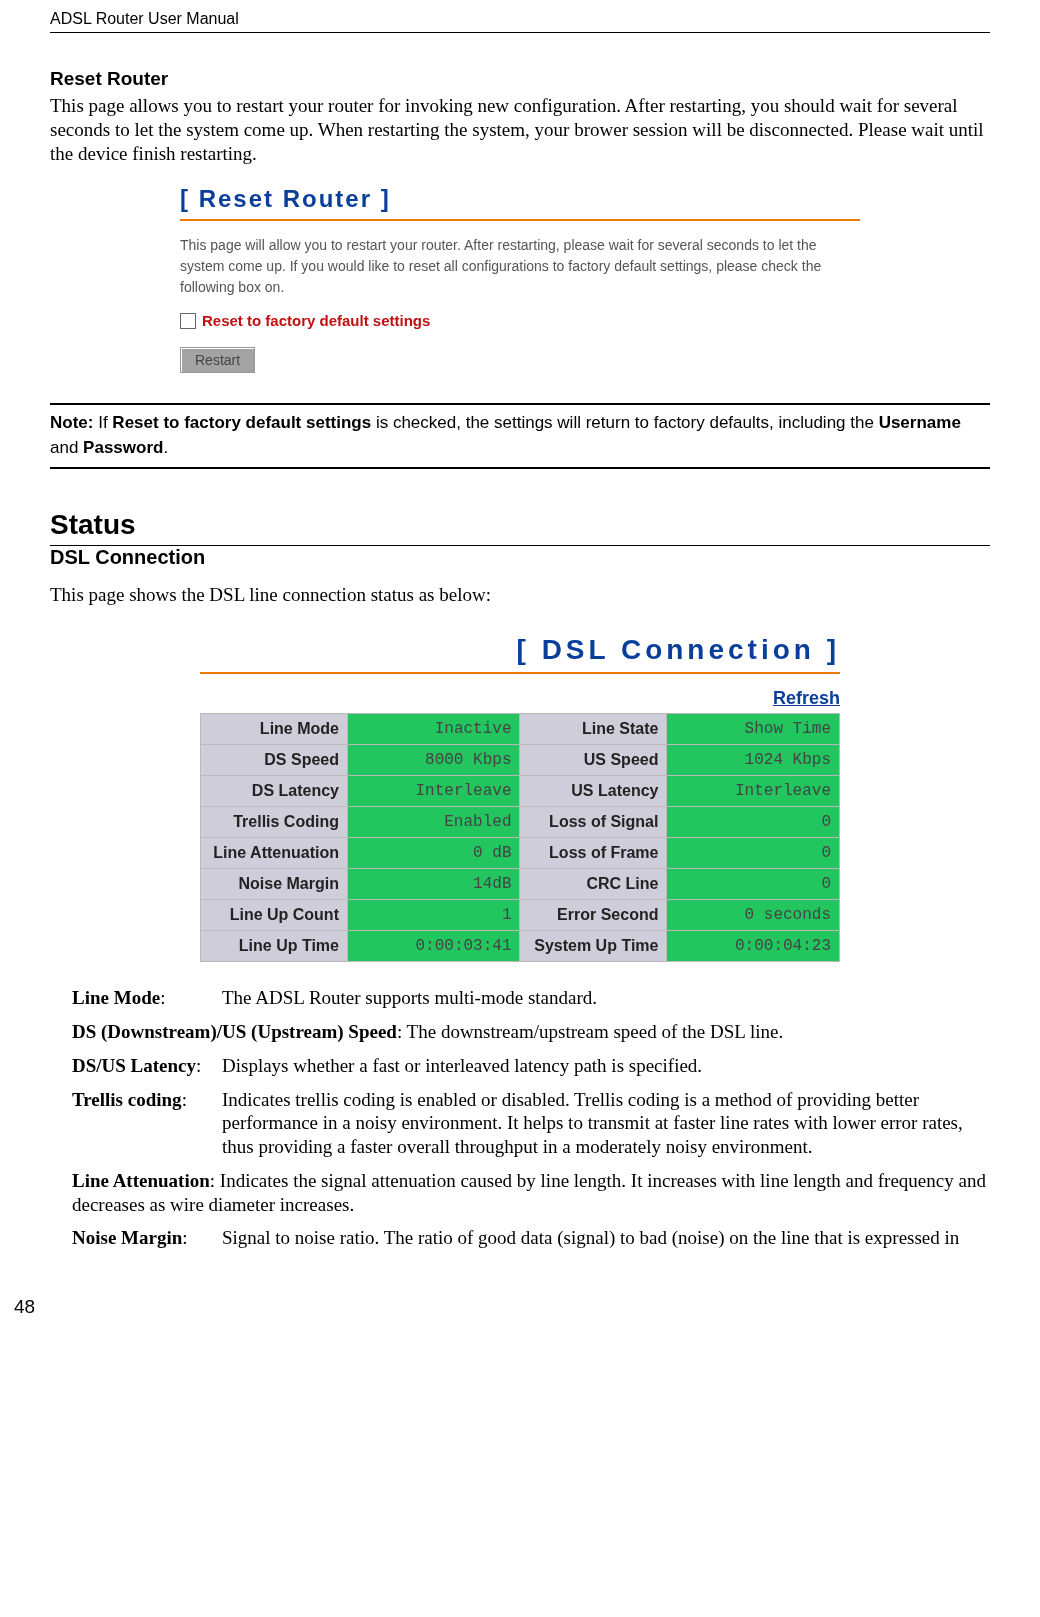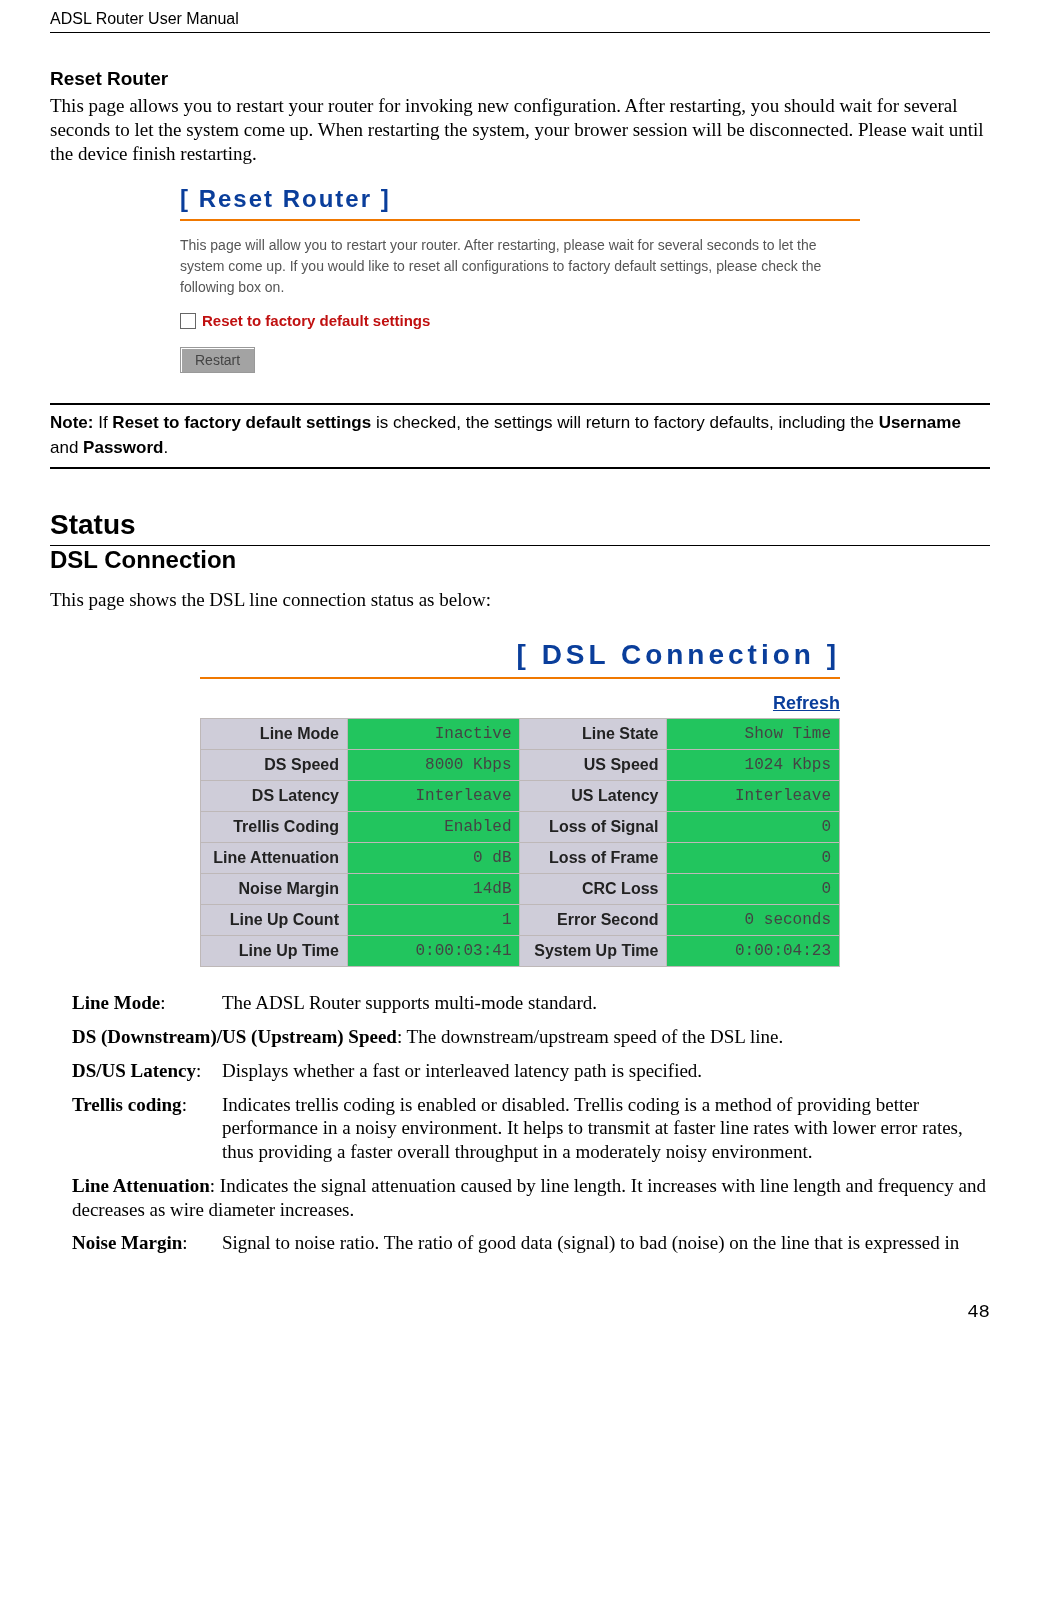--- a/index.html
+++ b/index.html
@@ -93,21 +93,21 @@
   .h1 {
     font-family: Verdana, Geneva, sans-serif;
     font-weight: bold;
     font-size: 28px;
     border-bottom: 1.5px solid #000;
     padding-bottom: 4px;
   }
   .h2 {
     font-family: Verdana, Geneva, sans-serif;
     font-weight: bold;
-    font-size: 24px;
+    font-size: 20px;
     margin-bottom: 14px;
   }
   .dsl-box {
     width: 640px;
     margin: 28px auto 24px auto;
     text-align: right;
   }
   .dsl-title {
     font-family: Tahoma, Verdana, sans-serif;
     font-weight: bold;
@@ -158,25 +158,24 @@
     line-height: 1.25;
     margin-left: 22px;
   }
   .definitions .term {
     flex: 0 0 150px;
   }
   .definitions .def {
     flex: 1;
   }
   .page-num {
-    font-family: Liberation Mono, monospace;
+    font-family: Liberation Sans, sans-serif;
     font-size: 19px;
     margin-top: 46px;
     margin-left: -36px;
-    text-align: right;
   }
   b { font-weight: bold; }
 </style>
 </head>
 <body>
 
 <div class="page">
 
   <div class="header-bar">ADSL Router User Manual</div>
 
@@ -232,21 +231,21 @@
           </tr>
           <tr>
             <td class="label">Line Attenuation</td>
             <td class="value">0 dB</td>
             <td class="label">Loss of Frame</td>
             <td class="value">0</td>
           </tr>
           <tr>
             <td class="label">Noise Margin</td>
             <td class="value">14dB</td>
-            <td class="label">CRC Loss</td>
+            <td class="label">CRC Line</td>
             <td class="value">0</td>
           </tr>
           <tr>
             <td class="label">Line Up Count</td>
             <td class="value">1</td>
             <td class="label">Error Second</td>
             <td class="value">0 seconds</td>
           </tr>
           <tr>
             <td class="label">Line Up Time</td>

